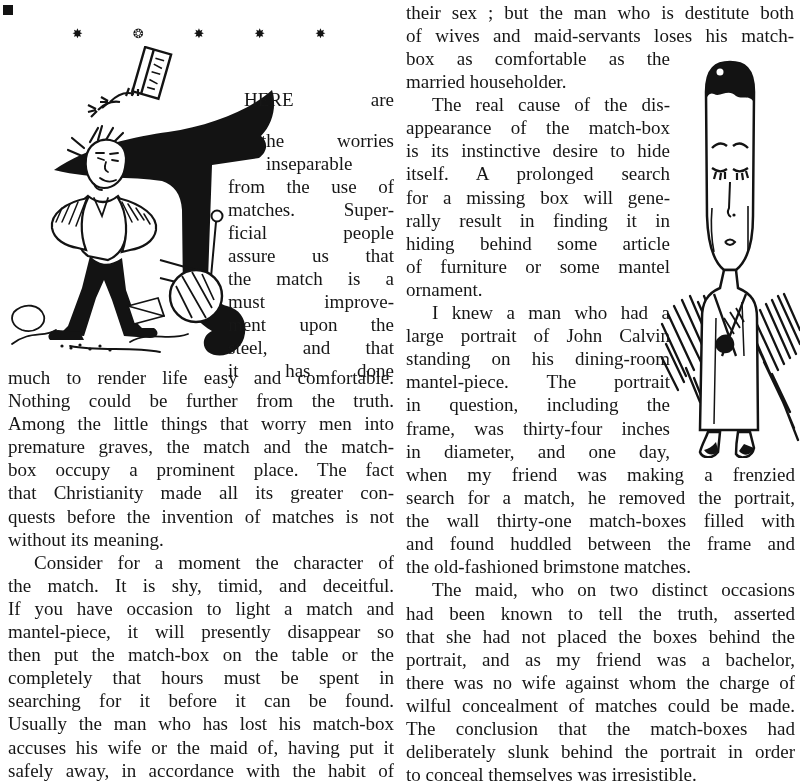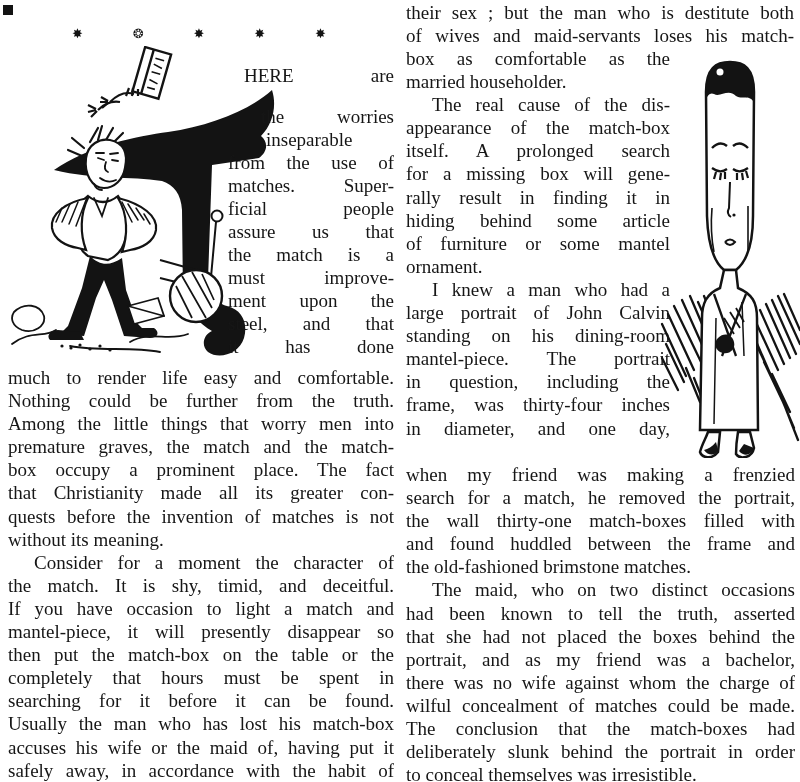--- a/index.html
+++ b/index.html
@@ -15,21 +15,21 @@
   .star{font-family:"DejaVu Sans",sans-serif;font-size:13px;line-height:1;color:#131313;}
   .textblock{position:absolute;font-size:19px;}
   .line{
     line-height:23.1px;height:23.1px;overflow:hidden;
     text-align:justify;text-align-last:justify;
   }
   .line.rag{text-align-last:left;}
   .line.indent{text-indent:26px;}
   .beside{position:absolute;left:228px;top:64px;width:166px;font-size:19px;}
   .beside .line{line-height:23px;height:23px;}
-  .beside .line:nth-child(1){margin-left:16px;}
+  .beside .line:nth-child(1){margin-left:16px;margin-top:24px;}
   .beside .line:nth-child(2){margin-left:33px;margin-top:18px;}
   .beside .line:nth-child(3){margin-left:38px;}
   .left-body{left:8px;top:366px;width:386px;}
   .right-top{left:406px;top:1px;width:388px;}
   .right-narrow{left:406px;top:47px;width:264px;}
   .right-bottom{left:406px;top:463px;width:389px;}
   #illus-left{position:absolute;left:10px;top:46px;}
   #illus-right{position:absolute;left:660px;top:56px;}
   svg{display:block;}
 </style>
@@ -141,20 +141,21 @@
 
   <div class="textblock right-top">
       <div class="line">their sex ; but the man who is destitute both</div>
       <div class="line">of wives and maid-servants loses his match-</div>
     </div>
   <div class="textblock right-narrow">
       <div class="line">box as comfortable as the</div>
       <div class="line rag">married householder.</div>
       <div class="line indent">The real cause of the dis-</div>
       <div class="line">appearance of the match-box</div>
+      <div class="line">is its instinctive desire to hide</div>
       <div class="line">itself. A prolonged search</div>
       <div class="line">for a missing box will gene-</div>
       <div class="line">rally result in finding it in</div>
       <div class="line">hiding behind some article</div>
       <div class="line">of furniture or some mantel</div>
       <div class="line rag">ornament.</div>
       <div class="line indent">I knew a man who had a</div>
       <div class="line">large portrait of John Calvin</div>
       <div class="line">standing on his dining-room</div>
       <div class="line">mantel-piece. The portrait</div>

